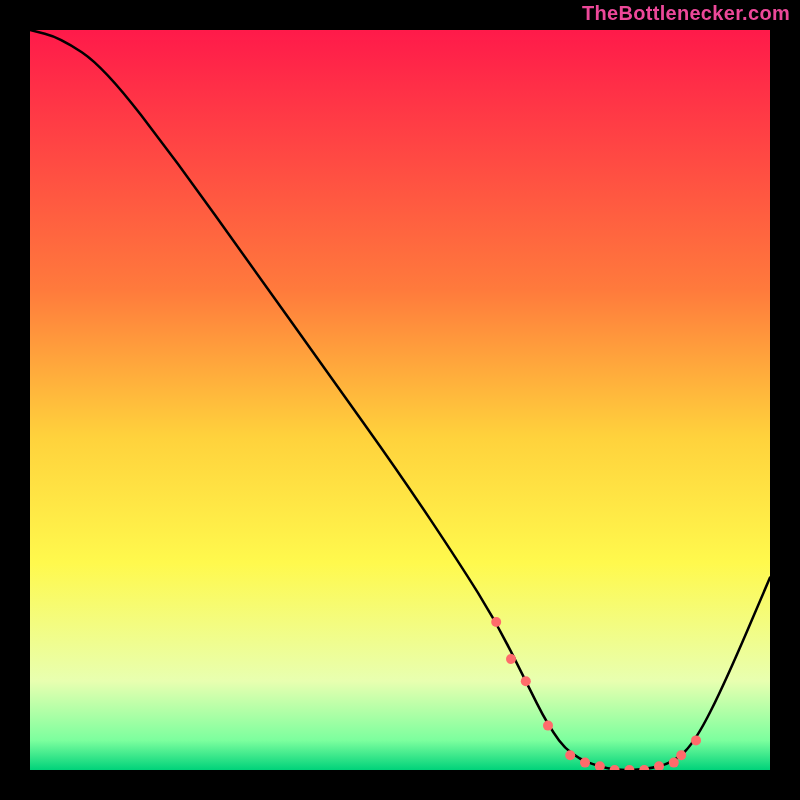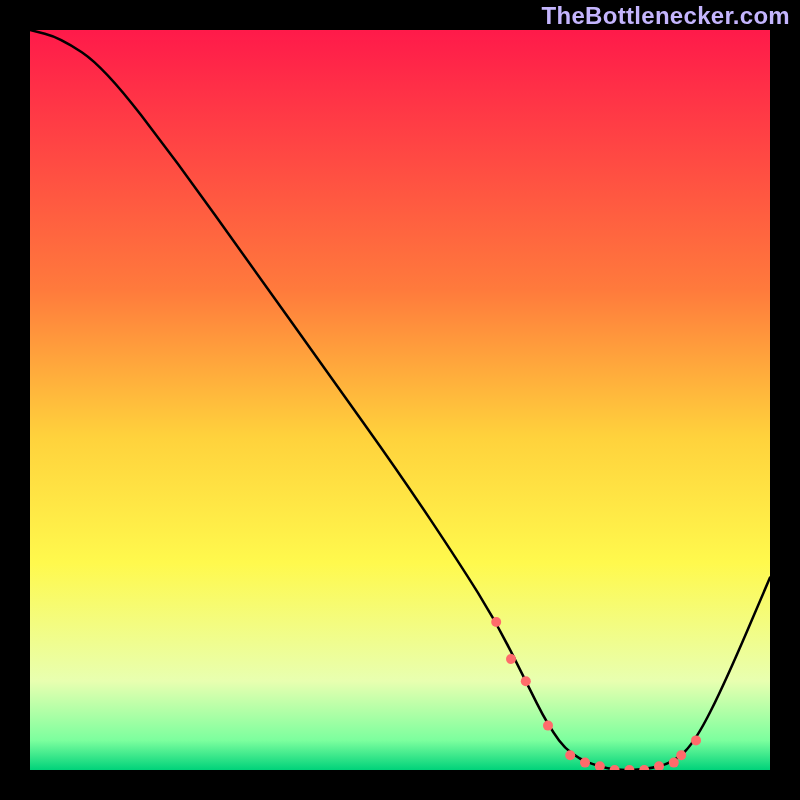--- a/index.html
+++ b/index.html
@@ -14,22 +14,22 @@
   .frame {
     position: relative;
     width: 800px;
     height: 800px;
     background: #000;
   }
   .watermark {
     position: absolute;
     top: 2px;
     right: 10px;
-    color: #c4b5fd;
-    font-size: 24px;
+    color: #ec4899;
+    font-size: 20px;
     font-weight: 600;
     letter-spacing: 0.3px;
     z-index: 5;
   }
   .plot {
     position: absolute;
     left: 30px;
     top: 30px;
     width: 740px;
     height: 740px;

